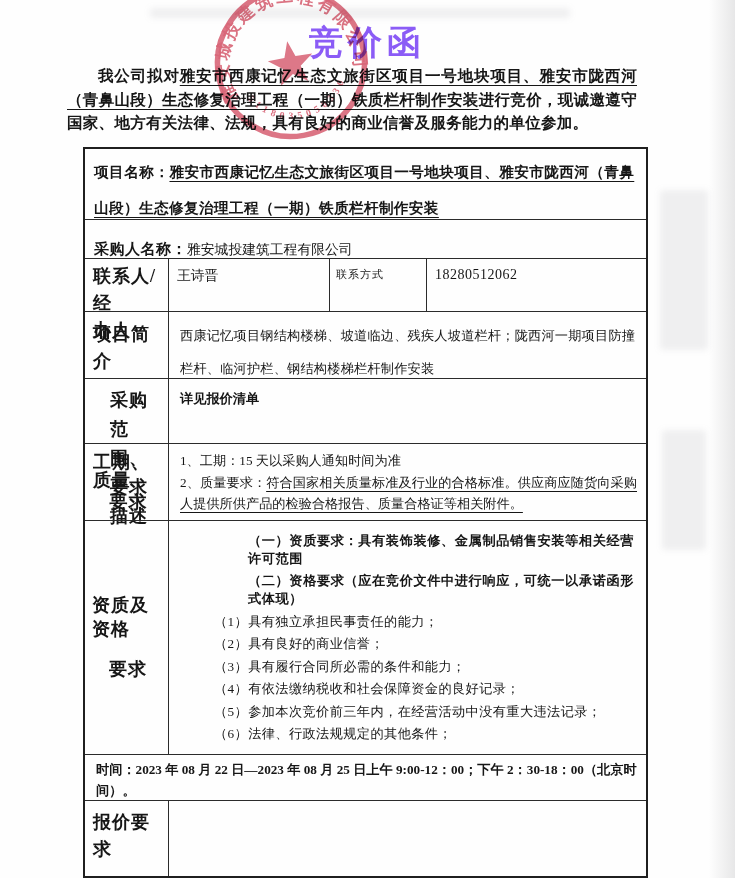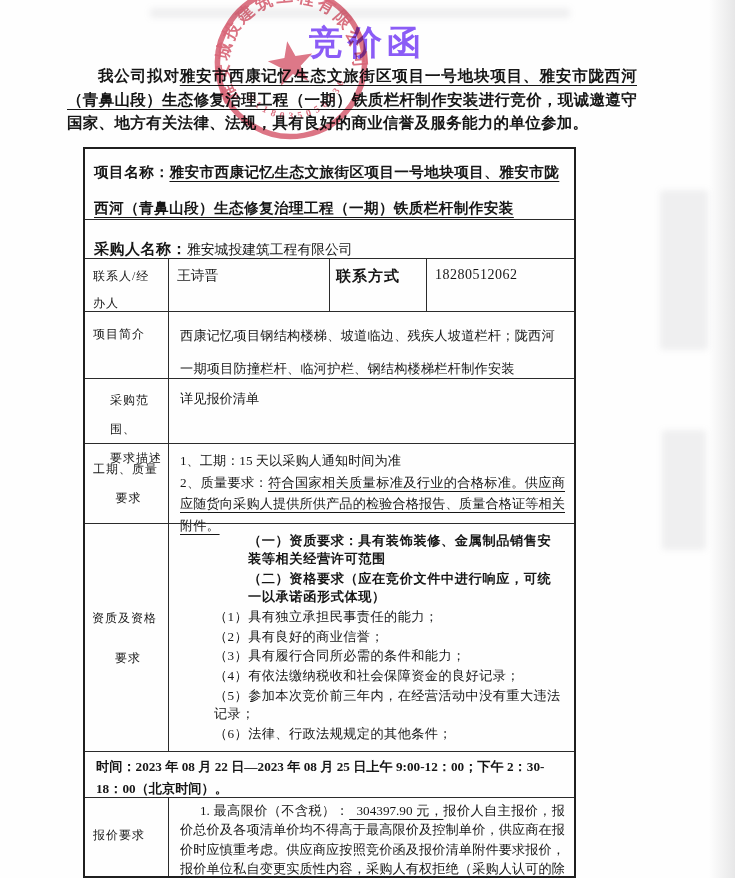--- a/index.html
+++ b/index.html
@@ -22,55 +22,55 @@
   .intro {
     position:absolute; top:64px; left:67px; width:570px;
     font-size:15.5px; line-height:23.5px; font-weight:600;
     text-indent:31px; text-align:justify; letter-spacing:.3px;
   }
   .u { text-decoration:underline; text-underline-offset:3.5px; text-decoration-thickness:1.2px; }
   .pre { white-space:pre-wrap; }
 
   
   .btable {
-    position:absolute; left:83px; top:147px; width:493px; height:731px;
+    position:absolute; left:83px; top:147px; width:565px; height:731px;
     border:2px solid #1f1f1f; display:flex; flex-direction:column;
     background:transparent;
   }
   .trow { display:flex; width:100%; border-top:1.5px solid #2b2b2b; }
   .trow:first-child { border-top:none; }
   .cell-label {
     width:84px; flex:0 0 84px; border-right:1.5px solid #2b2b2b;
-    font-size:12px; font-weight:400; letter-spacing:1px;
+    font-size:18px; font-weight:700; letter-spacing:1px;
     padding:6px 4px 4px 8px; line-height:27px;
   }
   .cell-content { flex:1; padding:4px 9px 4px 11px; font-size:13.2px; font-weight:500; }
 
   
   .r1 { height:70px; display:block; padding:5px 9px 4px 9px; font-size:14.6px; line-height:36px; }
   .r1 .lbl { font-weight:700; letter-spacing:.5px; }
   .r1 .val { font-weight:700; letter-spacing:.4px; }
   
   .r2 { height:25px; display:block; padding:19px 9px; font-size:13.8px; line-height:20px; }
   .r2 .lbl { font-weight:700; font-size:15px; letter-spacing:.5px; }
   
   .r3 { height:53px; }
   .r3 .cell-label { line-height:27px; padding-top:4px; }
   .c-name { flex:0 0 161px; border-right:1.5px solid #2b2b2b; padding:8px 8px; font-size:13.8px; font-weight:500; }
   .c-mlabel { flex:0 0 97px; border-right:1.5px solid #2b2b2b; padding:8px 6px;
-    font-size:15px; font-weight:700; letter-spacing:1px; }
+    font-size:11px; font-weight:400; letter-spacing:1px; }
   .c-phone { flex:1; padding:8px 8px; font-size:14px; font-weight:500; letter-spacing:.5px; }
   
   .r4 { height:67px; }
   .r4 .cell-label { padding-top:9px; }
   .r4 .cell-content { padding-top:7px; line-height:33px; letter-spacing:.2px; }
   
   .r5 { height:65px; }
   .r5 .cell-label { padding-top:7px; line-height:29px;padding-left:25px; }
-  .r5 .cell-content { padding-top:9px; line-height:22px; }
+  .r5 .cell-content { padding-top:9px; line-height:22px;font-weight:bold; }
   
   .r6 { height:80px; }
   .r6 .cell-label { display:flex; flex-direction:column; justify-content:space-evenly; line-height:18px; padding:4px 4px 4px 8px; }
   .r6 .lbl2 { text-align:center; }
   .r6 .cell-content { padding-top:6px; line-height:21.5px; text-align:justify; }
   
   .r7 { height:242px; }
   .r7 .cell-label { display:flex; flex-direction:column; justify-content:center; gap:16px; line-height:24px; padding:0 4px 0 7px; }
   .r7 .lbl2 { text-align:center; }
   .r7 .cell-content { display:flex; flex-direction:column; justify-content:space-evenly; padding:6px 9px; }
@@ -163,21 +163,20 @@
         <div class="q-item">（6）法律、行政法规规定的其他条件；</div>
       </div>
     </div>
 
     <div class="trow r8">
       <div class="cell-content">时间：2023 年 08 月 22 日—2023 年 08 月 25 日上午 9:00-12：00；下午 2：30-18：00（北京时间）。</div>
     </div>
 
     <div class="trow r9">
       <div class="cell-label">报价要求</div>
-      <div class="cell-content"><span>1. 最高限价（不含税）：</span><span class="u pre">  304397.90 元，</span><span>报价人自主报价，报价总价及各项清单价均不得高于最高限价及控制单价，供应商在报价时应慎重考虑。供应商应按照竞价函及报价清单附件要求报价，报价单位私自变更实质性内容，采购人有权拒绝（采购人认可的除外）。</span></div>
     </div>
 
   </div>
 
   <svg class="seal" viewBox="0 0 200 200">
     <defs>
       <path id="arcTop" d="M 26,133 A 80,80 0 1 1 174,133" fill="none"></path>
       <path id="arcBottom" d="M 35,130 A 72,72 0 0 0 165,130" fill="none"></path>
     </defs>
     <circle cx="100" cy="100" r="93" fill="none" stroke="#cf3f56" stroke-width="7" stroke-opacity=".9"></circle>

